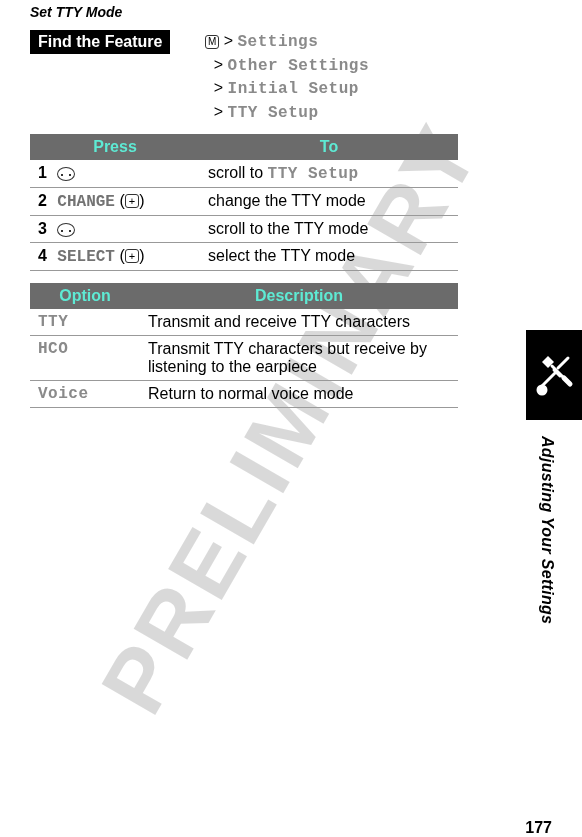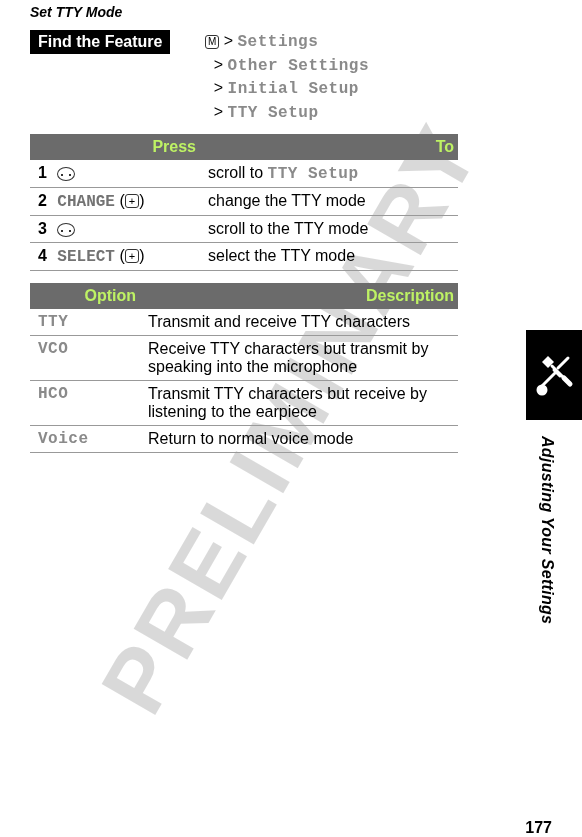--- a/index.html
+++ b/index.html
@@ -75,22 +75,22 @@
     letter-spacing: 0.5px;
   }
   table {
     width: 100%;
     border-collapse: collapse;
     margin-bottom: 12px;
     font-size: 16px;
   }
   th {
     background: #6b6b6b;
-    color: #bef264;
-    text-align: right;
+    color: #5eead4;
+    text-align: center;
     padding: 4px 4px;
     font-weight: bold;
   }
   td {
     padding: 4px 8px;
     border-bottom: 1px solid #999;
     vertical-align: top;
   }
   .step-num { font-weight: bold; margin-right: 6px; }
   .softkey {
@@ -217,24 +217,20 @@
     <tbody>
         <tr>
       <th class="opt-col">Option</th>
       <th>Description</th>
     </tr>
     <tr>
       <td class="mono">TTY</td>
       <td>Transmit and receive TTY characters</td>
     </tr>
     <tr>
-      <td class="mono">VCO</td>
-      <td>Receive TTY characters but transmit by speaking into the microphone</td>
-    </tr>
-    <tr>
       <td class="mono">HCO</td>
       <td>Transmit TTY characters but receive by listening to the earpiece</td>
     </tr>
     <tr>
       <td class="mono">Voice</td>
       <td>Return to normal voice mode</td>
     </tr>
   </tbody>
     </table>
 

